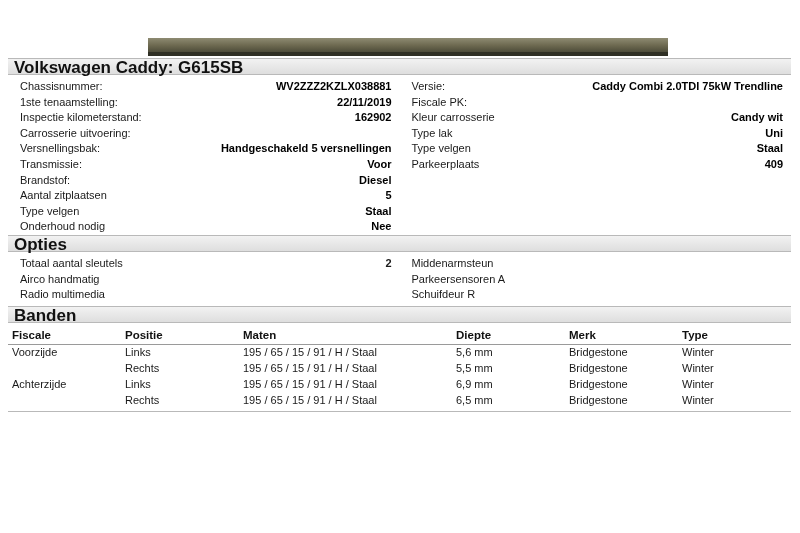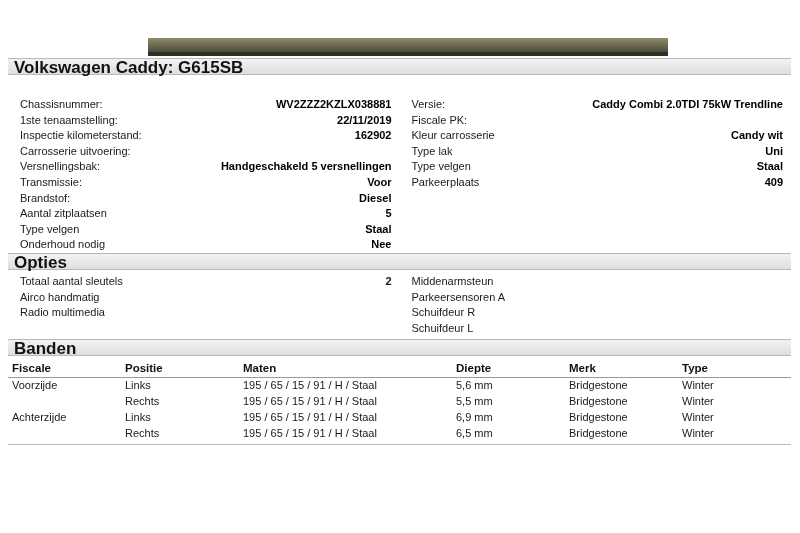--- a/index.html
+++ b/index.html
@@ -62,21 +62,21 @@
     font-weight: bold;
     font-size: 17px;
     color: #111;
     box-sizing: border-box;
   }
   .bar.title-bar { margin-top: 2px; }
 
   
   .cols {
     display: flex;
-    padding-top: 22px;
+    padding-top: 4px;
   }
   .col {
     width: 50%;
     box-sizing: border-box;
   }
   .col.left { padding-left: 12px; padding-right: 8px; }
   .col.right { padding-left: 12px; padding-right: 8px; }
 
   .row {
     display: flex;
@@ -250,24 +250,20 @@
           <span class="v"></span>
         </div>
         <div class="orow">
           <span class="k">Parkeersensoren A</span>
           <span class="v"></span>
         </div>
         <div class="orow">
           <span class="k">Schuifdeur R</span>
           <span class="v"></span>
         </div>
-        <div class="orow">
-          <span class="k">Schuifdeur L</span>
-          <span class="v"></span>
-        </div>
       </div>
     </div>
 
     <div class="bar">
       <span>Banden</span>
     </div>
 
     <table class="tyres">
       <thead>
         <tr>

